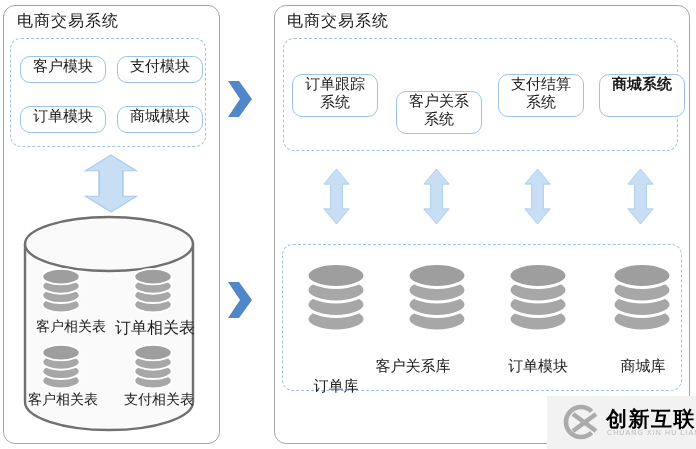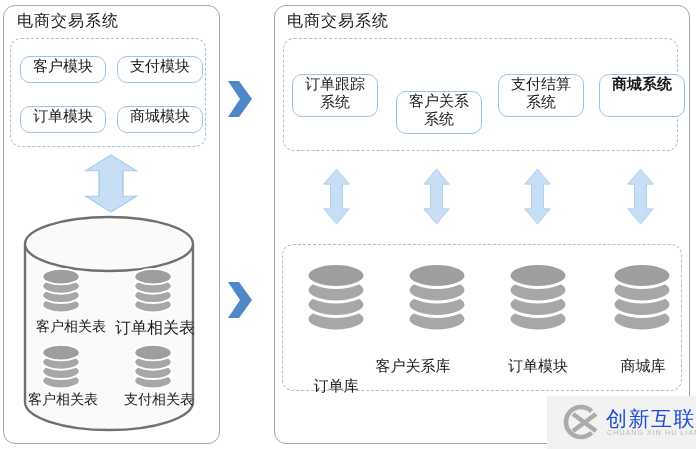--- a/index.html
+++ b/index.html
@@ -24,21 +24,21 @@
   .sys-box{width:84px;height:41px;}
   .db-label{
     position:absolute;transform:translateX(-50%);font-size:15px;white-space:nowrap;text-align:center;
   }
   .db-sm{width:40px;height:47px;}
   .db-lg{width:62px;height:70px;}
   .watermark{
     position:absolute;left:547px;top:396px;width:149px;height:53px;background:#f2f2f2;
   }
   .wm-brand{
-    position:absolute;left:59px;top:9px;font-size:21px;font-weight:normal;color:#1d4ed8;
+    position:absolute;left:59px;top:9px;font-size:21px;font-weight:bold;color:#000000;
     letter-spacing:1.5px;white-space:nowrap;
   }
   .wm-sub{
     position:absolute;left:60px;top:33px;font-size:7px;color:#b8b8b8;letter-spacing:1.1px;white-space:nowrap;
   }
   svg{display:block;}
 </style>
 </head>
 <body>
 

